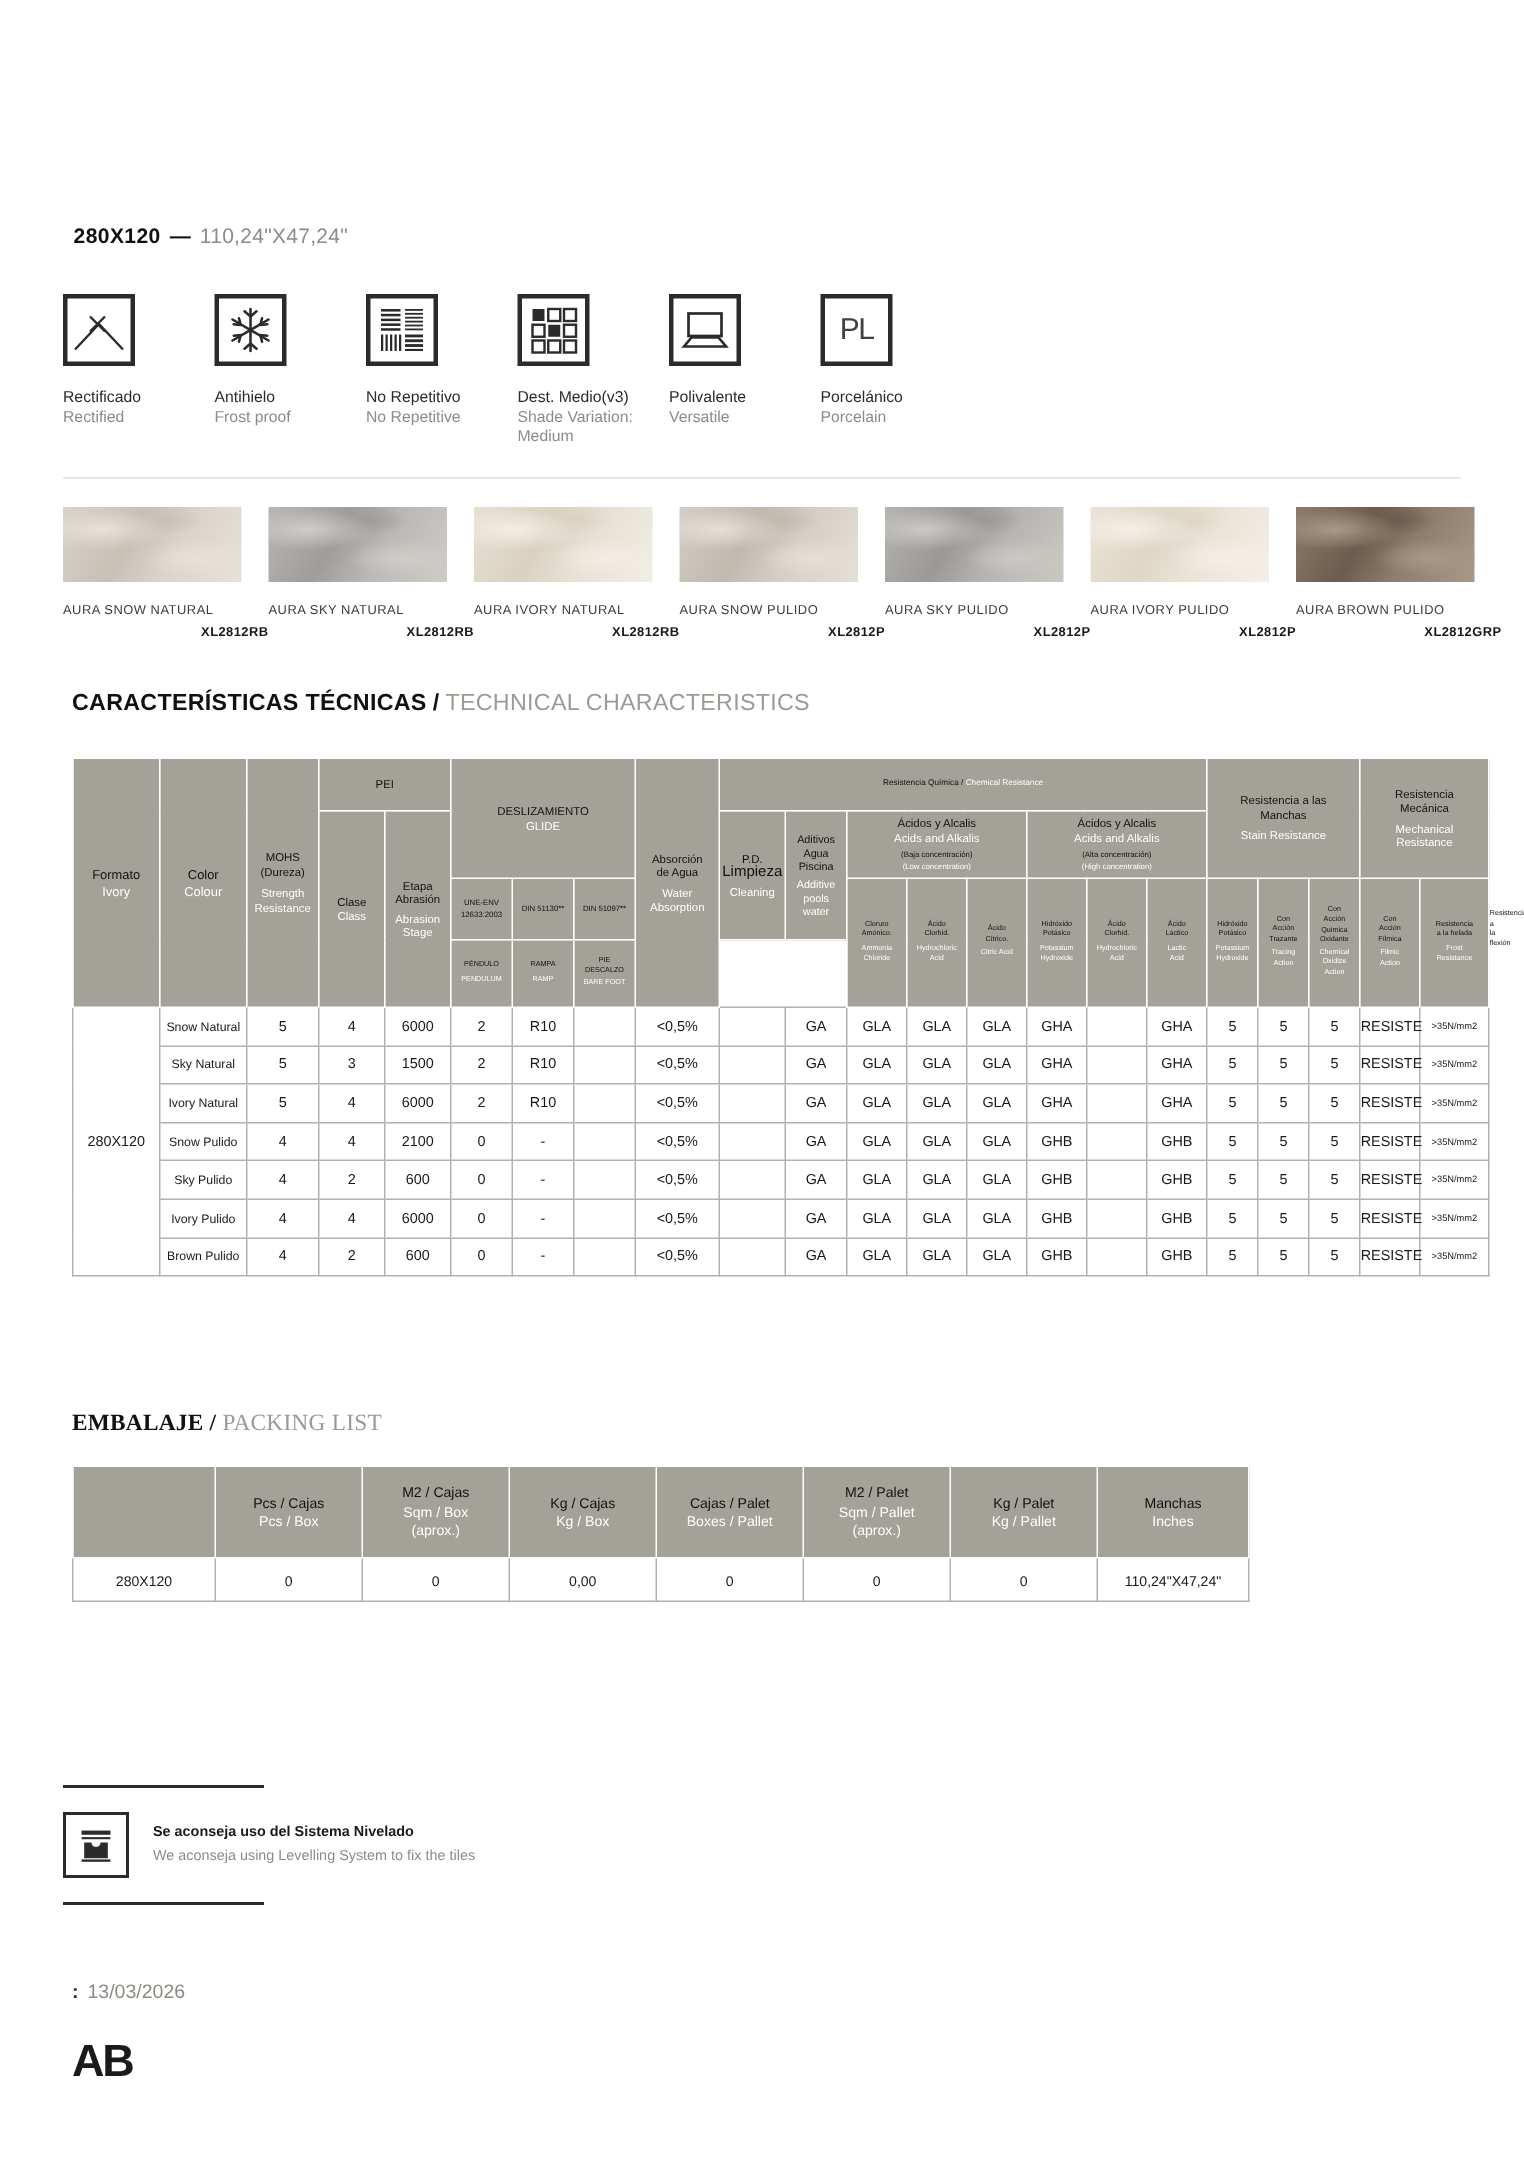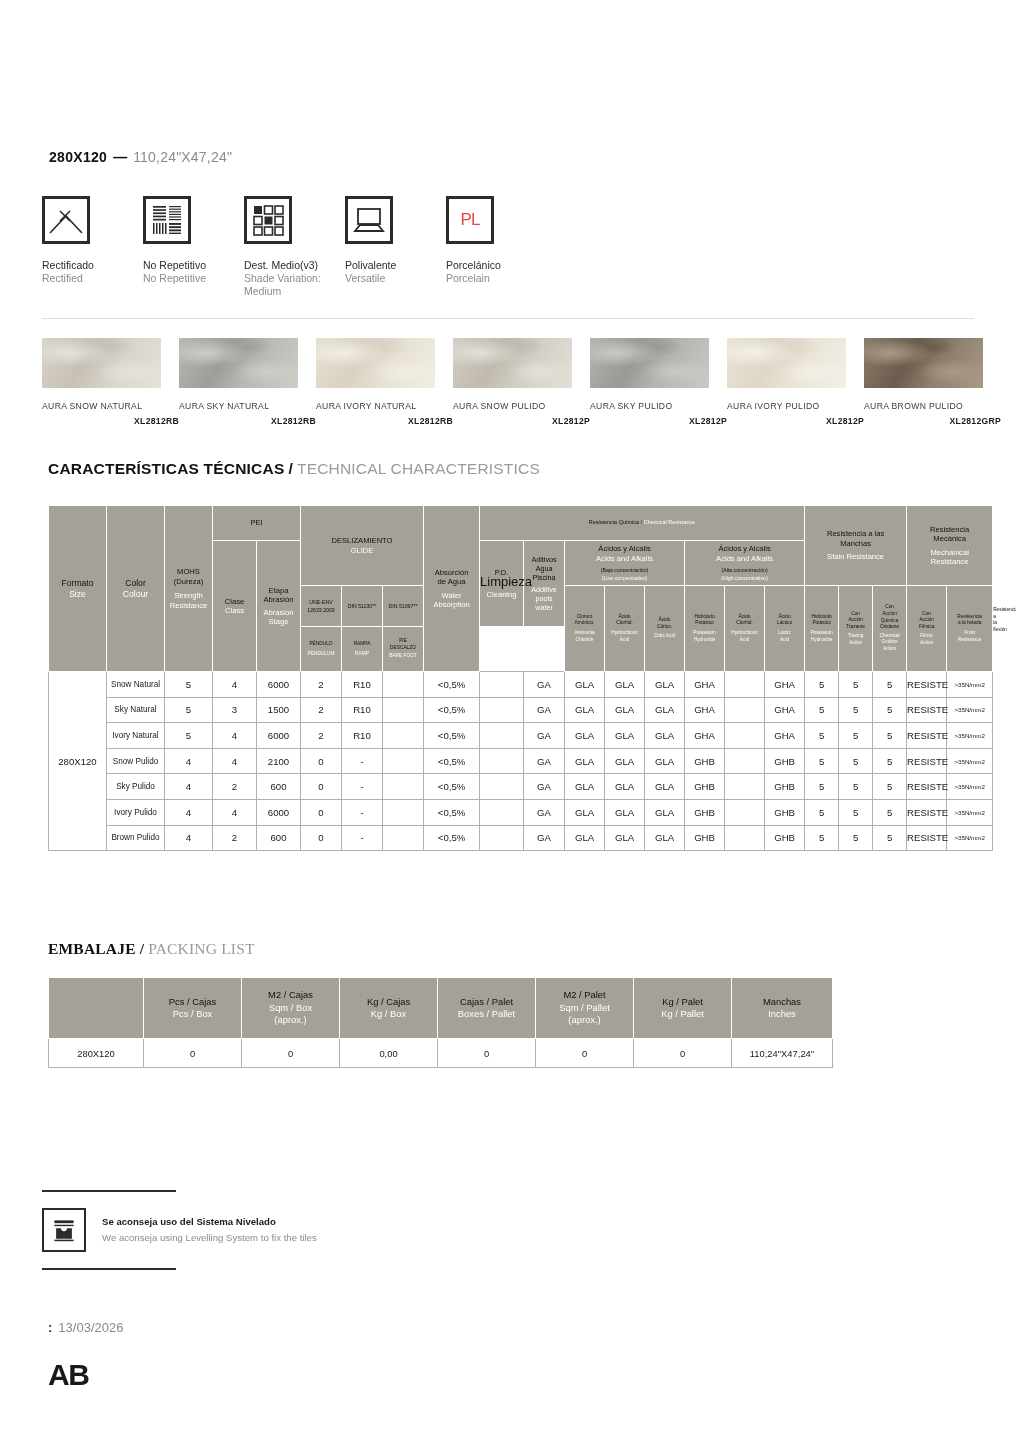--- a/index.html
+++ b/index.html
@@ -20,21 +20,21 @@
   .sizeline .dash{color:#111;font-weight:bold;margin:0 6px;}
   .sizeline .en{color:#8e8b85;letter-spacing:.2px;}
 
   
   .icons{position:absolute;left:42px;top:196px;display:flex;gap:0;}
   .icon-cell{width:101px;}
   .icon-box{width:48px;height:48px;border:3px solid #2b2b2b;box-sizing:border-box;
             display:flex;align-items:center;justify-content:center;position:relative;background:#fff;}
   .icon-cap{margin-top:15px;font-size:10.5px;line-height:13px;color:#2b2b2b;}
   .icon-cap .en{color:#8e8b85;display:block;}
-  .pl-txt{font-size:17px;color:#ef4444;letter-spacing:-1px;font-weight:400;}
+  .pl-txt{font-size:20px;color:#404040;letter-spacing:-1px;font-weight:400;}
 
   
   .rule{position:absolute;left:42px;top:318px;width:932px;height:1px;background:#e2e0dc;}
   .swatches{position:absolute;left:42px;top:338px;display:flex;}
   .sw-cell{width:137px;}
   .sw-img{width:119px;height:50px;position:relative;overflow:hidden;}
   .sw-lab{margin-top:13px;font-size:8.6px;letter-spacing:.35px;color:#3b3b3b;white-space:nowrap;}
   .sw-code{margin-top:5px;font-size:8.6px;font-weight:bold;letter-spacing:.3px;color:#1a1a1a;text-align:right;}
 
   
@@ -96,20 +96,41 @@
           <path d="M2 31 L18 14 L34 31" stroke="#2b2b2b" stroke-width="1.6" fill="none"></path>
           <path d="M12 9 L22 19 M22 9 L12 19" stroke="#2b2b2b" stroke-width="1.6" fill="none"></path>
         </svg>
       </div>
       <div class="icon-cap">
         <span class="es">Rectificado</span>
         <span class="en">Rectified</span>
       </div>
     </div>
 
+    <div class="icon-cell">
+      <div class="icon-box">
+        <svg width="34" height="34" viewBox="0 0 34 34" aria-hidden="true">
+          <g stroke="#2b2b2b" stroke-width="1.7" fill="none" stroke-linecap="round">
+            <path d="M17 3 L17 31"></path>
+              <path d="M5 10 L29 24"></path>
+              <path d="M29 10 L5 24"></path>
+            <path d="M17 8 L13 4.5 M17 8 L21 4.5"></path>
+            <path d="M17 26 L13 29.5 M17 26 L21 29.5"></path>
+            <path d="M10.5 13.7 L5.8 13.2 M10.5 13.7 L9.3 9.2"></path>
+            <path d="M23.5 20.3 L28.2 20.8 M23.5 20.3 L24.7 24.8"></path>
+            <path d="M23.5 13.7 L28.2 13.2 M23.5 13.7 L24.7 9.2"></path>
+            <path d="M10.5 20.3 L5.8 20.8 M10.5 20.3 L9.3 24.8"></path>
+          </g>
+        </svg>
+      </div>
+      <div class="icon-cap">
+        <span class="es">Antihielo</span>
+        <span class="en">Frost proof</span>
+      </div>
+    </div>
 
     <div class="icon-cell">
       <div class="icon-box">
         <svg width="34" height="34" viewBox="0 0 34 34" aria-hidden="true">
           <g fill="#2b2b2b">
             <rect x="3" y="3" width="13" height="1.7"></rect>
               <rect x="3" y="6.2" width="13" height="1.7"></rect>
             <rect x="3" y="9.4" width="13" height="1.7"></rect>
               <rect x="3" y="12.6" width="13" height="1.7"></rect>
             <rect x="3" y="15.8" width="13" height="1.7"></rect>
@@ -249,21 +270,21 @@
       <col style="width:34px">
         <col style="width:34px">
         <col style="width:34px">
       <col style="width:40px">
         <col style="width:46px">
     </colgroup>
     <thead>
       <tr>
         <th rowspan="4" class="h-lg">
           <span class="es">Formato</span>
-          <span class="en">Size</span>
+          <span class="en">Ivory</span>
         </th>
         <th rowspan="4" class="h-lg">
           <span class="es">Color</span>
           <span class="en">Colour</span>
         </th>
         <th rowspan="4" class="h-md">
           <span class="es">MOHS</span>
           <span class="es">(Dureza)</span>
           <span class="en" style="margin-top:5px">Strength</span>
           <span class="en">Resistance</span>
@@ -304,21 +325,21 @@
           <span class="en">Class</span>
         </th>
         <th rowspan="3" class="h-md">
           <span class="es">Etapa</span>
           <span class="es">Abrasión</span>
           <span class="en" style="margin-top:3px">Abrasion</span>
           <span class="en">Stage</span>
         </th>
         <th rowspan="2" class="h-sm">
           <span class="es" style="font-size:7.6px;line-height:9.5px">P.D.</span>
-          <span class="es" style="font-size:13px;line-height:9.5px">Limpieza</span>
+          <span class="es" style="font-size:10px;line-height:9.5px">Limpieza</span>
           <span class="en" style="font-size:7.6px;line-height:9.5px;margin-top:3px">Cleaning</span>
         </th>
         <th rowspan="2" class="h-sm">
           <span class="es" style="font-size:7.2px;line-height:9px">Aditivos</span>
           <span class="es" style="font-size:7.2px;line-height:9px">Agua</span>
           <span class="es" style="font-size:7.2px;line-height:9px">Piscina</span>
           <span class="en" style="font-size:7.2px;line-height:9px;margin-top:3px">Additive</span>
           <span class="en" style="font-size:7.2px;line-height:9px">pools</span>
           <span class="en" style="font-size:7.2px;line-height:9px">water</span>
         </th>

